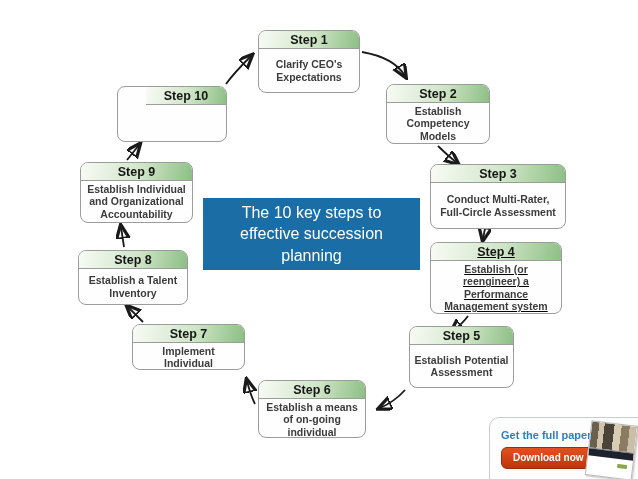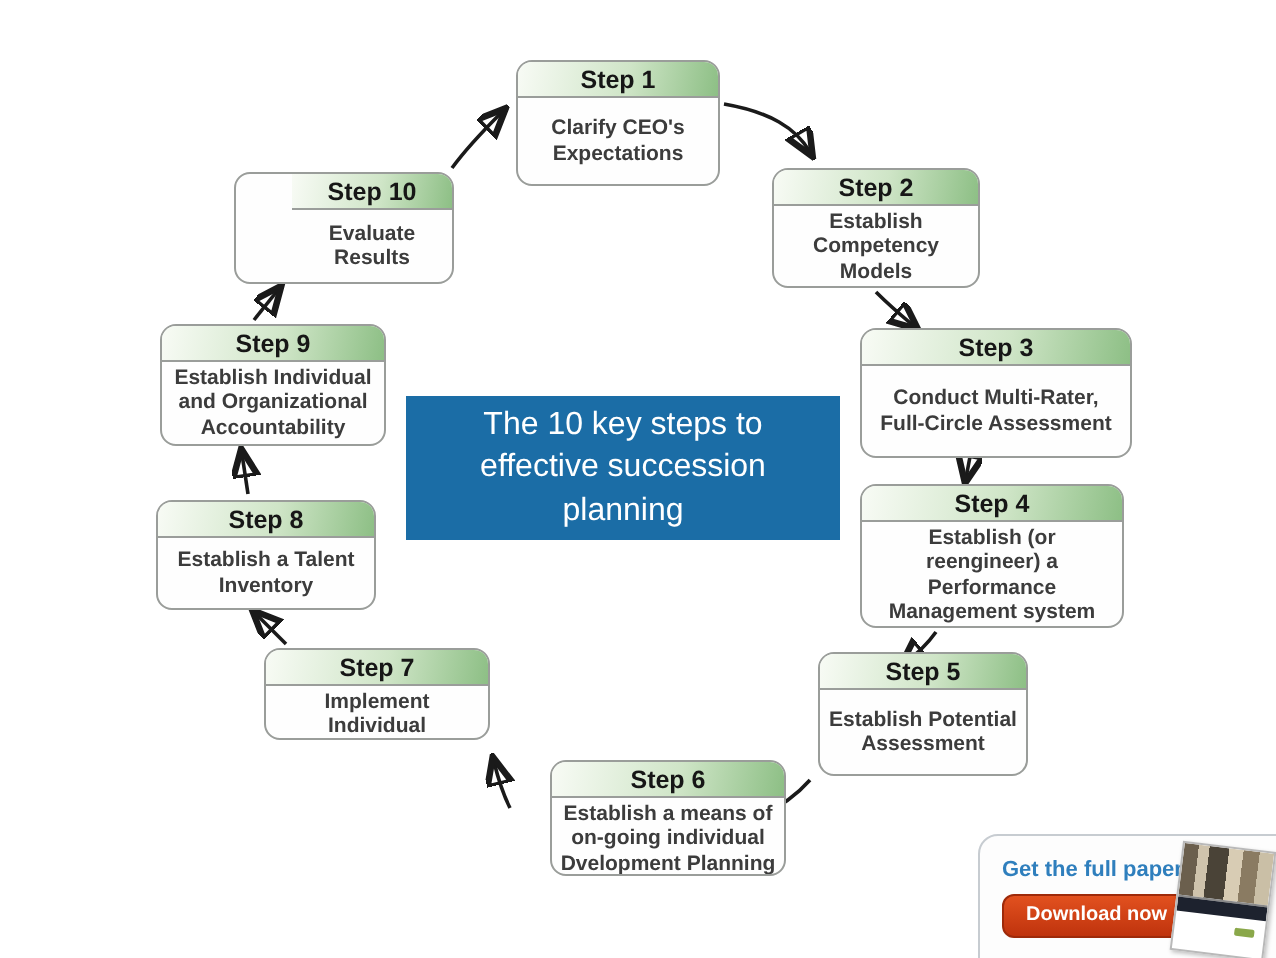--- a/index.html
+++ b/index.html
@@ -98,31 +98,31 @@
   <div class="step" style="left:386px;top:84px;width:104px;height:60px;">
     <div class="step-header">Step 2</div>
     <div class="step-body">Establish Competency Models</div>
   </div>
 
   <div class="step" style="left:430px;top:164px;width:136px;height:65px;">
     <div class="step-header">Step 3</div>
     <div class="step-body">Conduct Multi-Rater, Full-Circle Assessment</div>
   </div>
 
-  <div class="step" style="left:430px;top:242px;width:132px;height:72px;">
+  <div class="step" style="left:430px;top:242px;width:132px;height:72px;text-decoration:underline;">
     <div class="step-header">Step 4</div>
     <div class="step-body">Establish (or reengineer) a Performance Management system</div>
   </div>
 
   <div class="step" style="left:385px;top:326px;width:105px;height:62px;margin-left:24px;">
     <div class="step-header">Step 5</div>
     <div class="step-body">Establish Potential Assessment</div>
   </div>
 
-  <div class="step" style="left:258px;top:380px;width:118px;height:58px;margin-left:17px;">
+  <div class="step" style="left:258px;top:380px;width:108px;height:58px;">
     <div class="step-header">Step 6</div>
     <div class="step-body">Establish a means of on-going individual Dvelopment Planning</div>
   </div>
 
   <div class="step" style="left:132px;top:324px;width:113px;height:46px;">
     <div class="step-header">Step 7</div>
     <div class="step-body">Implement Individual Development Plans</div>
   </div>
 
   <div class="step" style="left:78px;top:250px;width:110px;height:55px;">
@@ -130,21 +130,20 @@
     <div class="step-body">Establish a Talent Inventory</div>
   </div>
 
   <div class="step" style="left:80px;top:162px;width:113px;height:61px;">
     <div class="step-header">Step 9</div>
     <div class="step-body">Establish Individual and Organizational Accountability</div>
   </div>
 
   <div class="step" style="left:117px;top:86px;width:110px;height:56px;padding-left:28px;">
     <div class="step-header">Step 10</div>
-    <div class="step-body">Evaluate Results</div>
   </div>
 
   <div class="center-title" style="background:#1b6da6;">The 10 key steps to effective succession planning</div>
 
   <div class="promo">
     <div class="promo-text">Get the full paper:</div>
     <button class="download-btn">Download now</button>
     <div class="thumb">
       <div class="thumb-photo"></div>
       <div class="thumb-band"></div>

